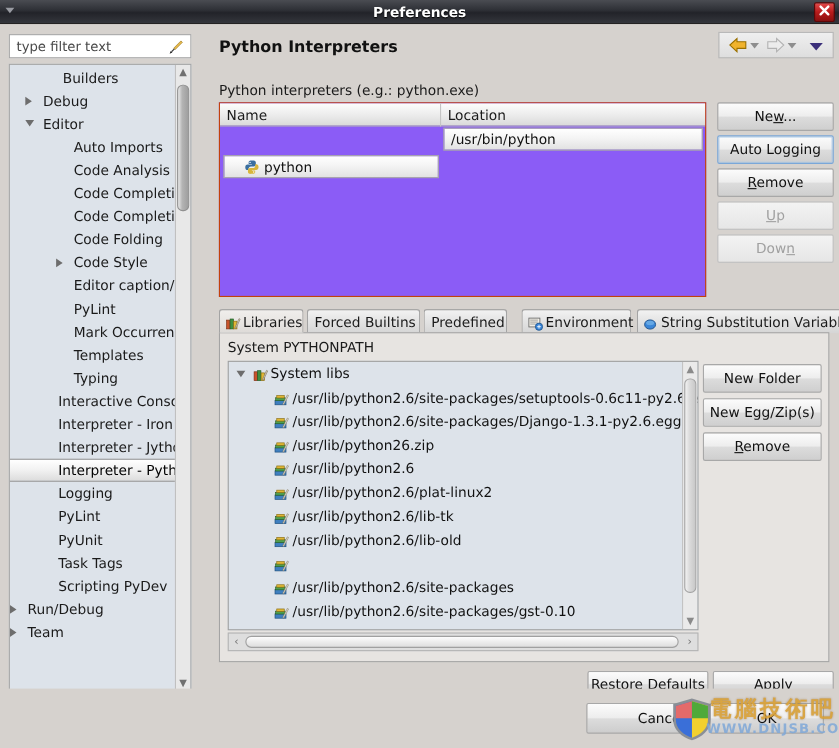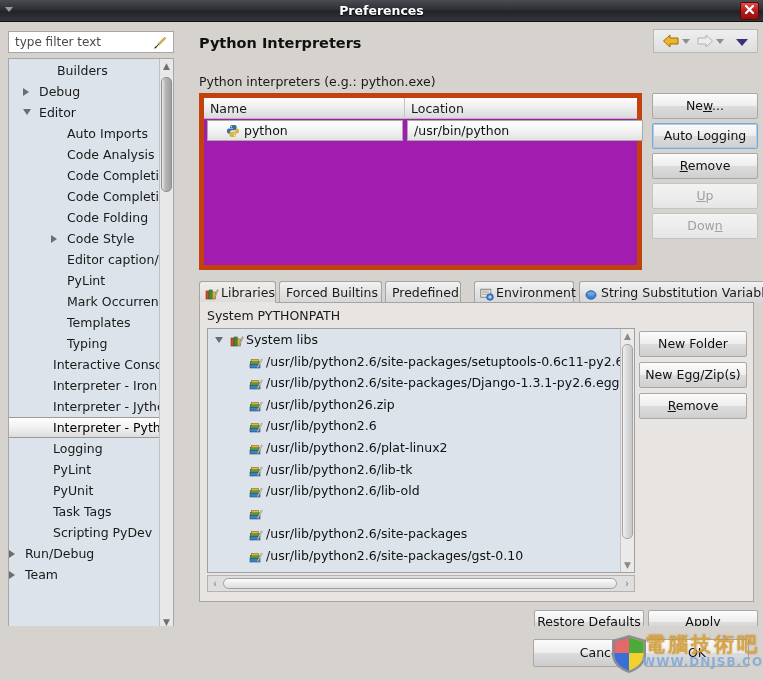--- a/index.html
+++ b/index.html
@@ -160,21 +160,21 @@
     border-left: 6px solid transparent; border-right: 6px solid transparent;
     border-top: 7px solid #3b2f7a;
   }
   .sectlabel {
     position: absolute; left: 9px; top: 52px;
     font-size: 12.5px; color: #1a1a1a;
   }
 
   .tablebox {
     position: absolute; left: 9px; top: 71px; width: 443px; height: 177px;
-    background: #a21caf; border: 5px solid #c2410c;
+    background: #8b5cf6; border: 1px solid #c2410c;
   }
   .thead {
     position: absolute; left: 0; top: 0; width: 100%; height: 21px;
     background: linear-gradient(180deg,#fdfdfd,#ededed 50%,#dadada);
     border-bottom: 1px solid #b5b5b5;
   }
   .thead .th {
     position: absolute; top: 0; height: 21px; line-height: 21px;
     font-size: 12.5px; color: #1a1a1a; padding-left: 6px;
   }
@@ -459,21 +459,21 @@
     </div>
 
     <div class="sectlabel">Python interpreters (e.g.: python.exe)</div>
 
     <div class="tablebox">
       <div class="thead">
         <div class="th c1" style="left:0;width:200px;">Name</div>
         <div class="th c2" style="left:200px;width:261px;">Location</div>
       </div>
       <div class="trow">
-        <div class="cell" style="left:3px;width:196px;">
+        <div class="cell" style="left:3px;width:196px;margin-top:25px;">
           <span style="position:absolute;left:18px;top:3px;">
             <svg width="14" height="14" viewBox="0 0 16 16">
               <path d="M7.8 1.1c-2 0-3.2.6-3.2 2v1.6h3.4v.5H3.5c-1.3 0-2.4.8-2.4 2.9s1 2.9 2.3 2.9h1.1V9.6c0-1.3 1.1-2.4 2.5-2.4h3.1c1.1 0 2-.9 2-2V3.1c0-1.1-.9-1.8-2-2-.7-.1-1.5 0-2.3 0z" fill="#3b6fa0"></path>
               <path d="M8.2 14.9c2 0 3.2-.6 3.2-2v-1.6H8v-.5h4.5c1.3 0 2.4-.8 2.4-2.9s-1-2.9-2.3-2.9h-1.1v1.4c0 1.3-1.1 2.4-2.5 2.4H5.9c-1.1 0-2 .9-2 2v2.1c0 1.1.9 1.8 2 2 .7.1 1.5 0 2.3 0z" fill="#d8b53c"></path>
               <circle cx="6.1" cy="3" r=".7" fill="#fff"></circle>
               <circle cx="9.9" cy="13" r=".7" fill="#fff"></circle>
             </svg>
           </span>
           <span class="txt" style="left:36px;">python</span>
         </div>

